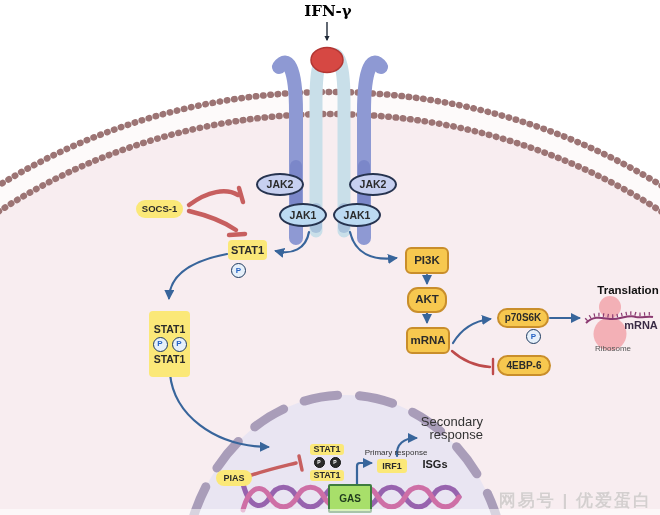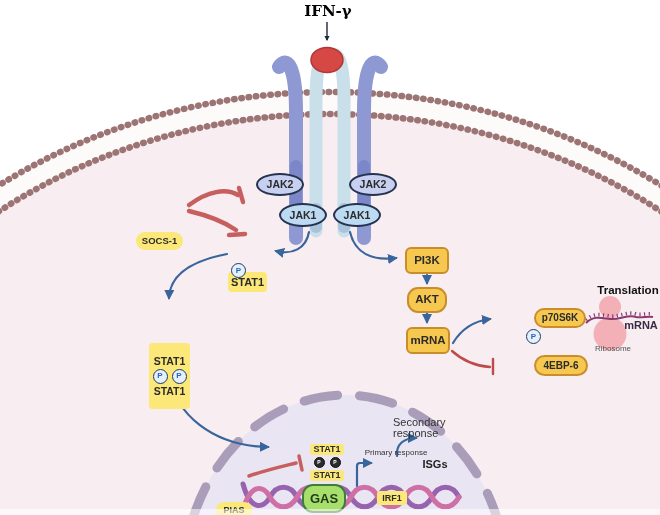--- a/index.html
+++ b/index.html
@@ -20,24 +20,24 @@
   .redthin{fill:none;stroke:#BE4B4B;stroke-width:2.4;stroke-linecap:round;}
   .pointer{fill:none;stroke:#1F2937;stroke-width:1.4;}
   .dnaA{fill:none;stroke:var(--dna-pink,#CE6FA6);stroke-width:5;stroke-linecap:round;}
   .dnaB{fill:none;stroke:var(--dna-purple,#9763AE);stroke-width:5;stroke-linecap:round;}
   .ribo{fill:var(--ribosome-pink,#F3B0B6);}
   .mrna{fill:none;stroke:var(--mrna-purple,#8B3A71);stroke-width:2;}
   .mrna-ticks{fill:none;stroke:var(--mrna-purple,#8B3A71);stroke-width:3.6;stroke-dasharray:1.2 3.4;}
 
   .lbl{position:absolute;z-index:2;display:flex;align-items:center;justify-content:center;
        font-weight:bold;color:var(--text-dark,#2B2B2B);line-height:1;}
-  .yellow{background:var(--yellow-label,#FBE878);border-radius:4px;margin-top:32px;}
+  .yellow{background:var(--yellow-label,#FBE878);border-radius:4px;}
   .pill{border-radius:999px;}
   .obox{background:var(--orange-box,#F7C84F);border:2px solid var(--orange-border,#C98E2B);border-radius:6px;}
-  .opill{background:var(--orange-box,#F7C84F);border:2px solid var(--orange-border,#C98E2B);border-radius:999px;margin-left:37px;}
+  .opill{background:var(--orange-box,#F7C84F);border:2px solid var(--orange-border,#C98E2B);border-radius:999px;}
   .oval{border:2px solid var(--oval-border,#26334F);border-radius:50%;}
   .pcircle{position:absolute;z-index:2;border-radius:50%;background:#E6F0FA;border:1.6px solid #1E3A5F;
            color:var(--p-blue,#2563C4);font-size:8px;font-weight:bold;
            display:flex;align-items:center;justify-content:center;}
   .dimer{flex-direction:column;gap:2px;padding:3px 0;}
   .dimer .prow{display:flex;gap:4px;}
   .dimer .pc{width:13px;height:13px;border-radius:50%;background:#E6F0FA;border:1.6px solid #1E3A5F;
              color:var(--p-blue,#2563C4);font-size:8px;font-weight:bold;
              display:flex;align-items:center;justify-content:center;}
   .ndimer{flex-direction:column;gap:1px;background:none;}
@@ -150,21 +150,22 @@
 
   <div class="lbl ndimer" style="left:308px;top:441px;width:38px;height:42px;">
     <span class="tag">STAT1</span>
     <span class="prow">
       <span class="pc">P</span>
       <span class="pc">P</span>
     </span>
     <span class="tag">STAT1</span>
   </div>
 
-  <div class="lbl" style="left:302px;top:484px;width:40px;height:25px;background:var(--green-box);border:2px solid var(--green-border);border-radius:11px;font-size:13px;color:#1E3A1E;">GAS</div>
+  <div class="lbl" style="left:328px;top:484px;width:40px;height:25px;background:var(--green-box);border:2px solid var(--green-border);border-radius:2px;font-size:10px;color:#1E3A1E;">GAS</div>
 
   <div class="lbl small-note" style="left:356px;top:448px;width:80px;height:9px;font-size:8px;">Primary response</div>
   <div class="lbl yellow" style="left:377px;top:459px;width:30px;height:14px;font-size:9px;border-radius:3px;">IRF1</div>
-  <div class="lbl small-note" style="left:393px;top:423px;width:90px;height:9px;font-size:11px;">Secondary response</div>
+  <div class="lbl small-note" style="left:393px;top:423px;width:90px;height:9px;font-size:13px;text-align:right;">Secondary response</div>
   <div class="lbl" style="left:418px;top:459px;width:34px;height:10px;font-size:11px;color:#222;background:none;">ISGs</div>
 
   <div class="bottom-strip"></div>
+  <div class="watermark">网易号 | 优爱蛋白</div>
 </div>
 
 </body></html>

